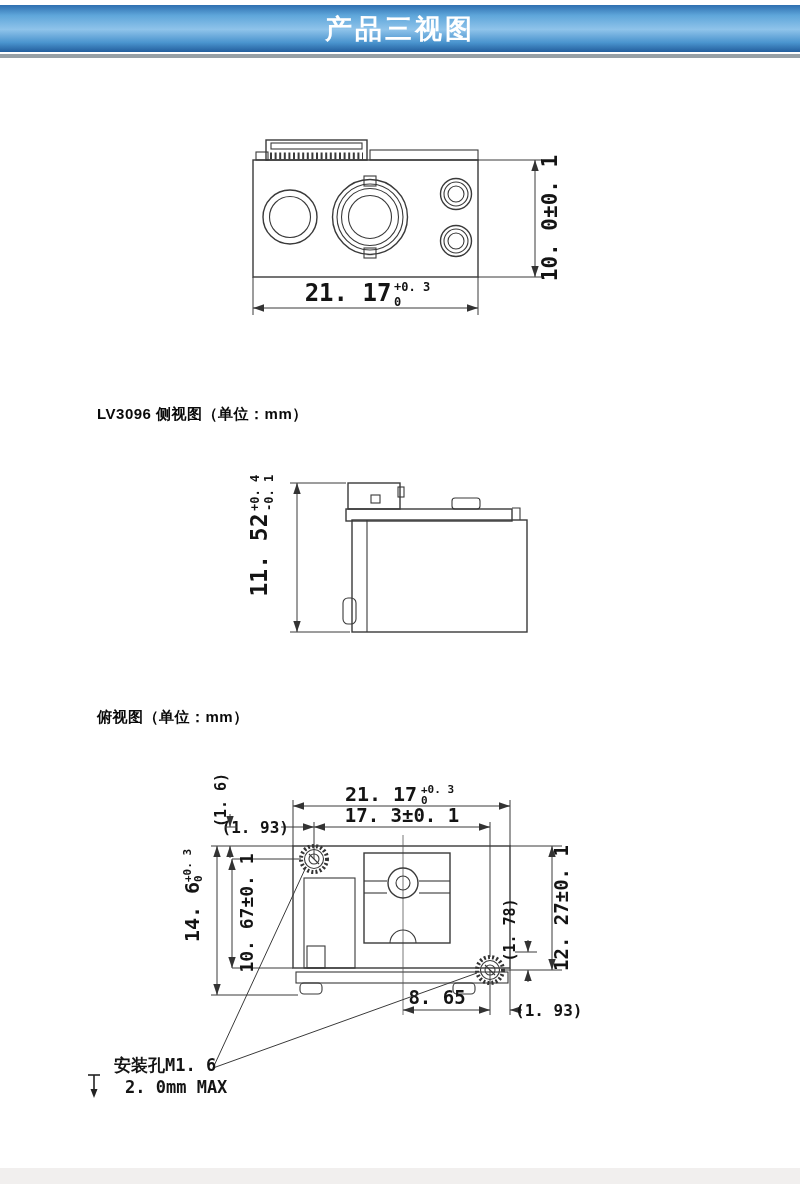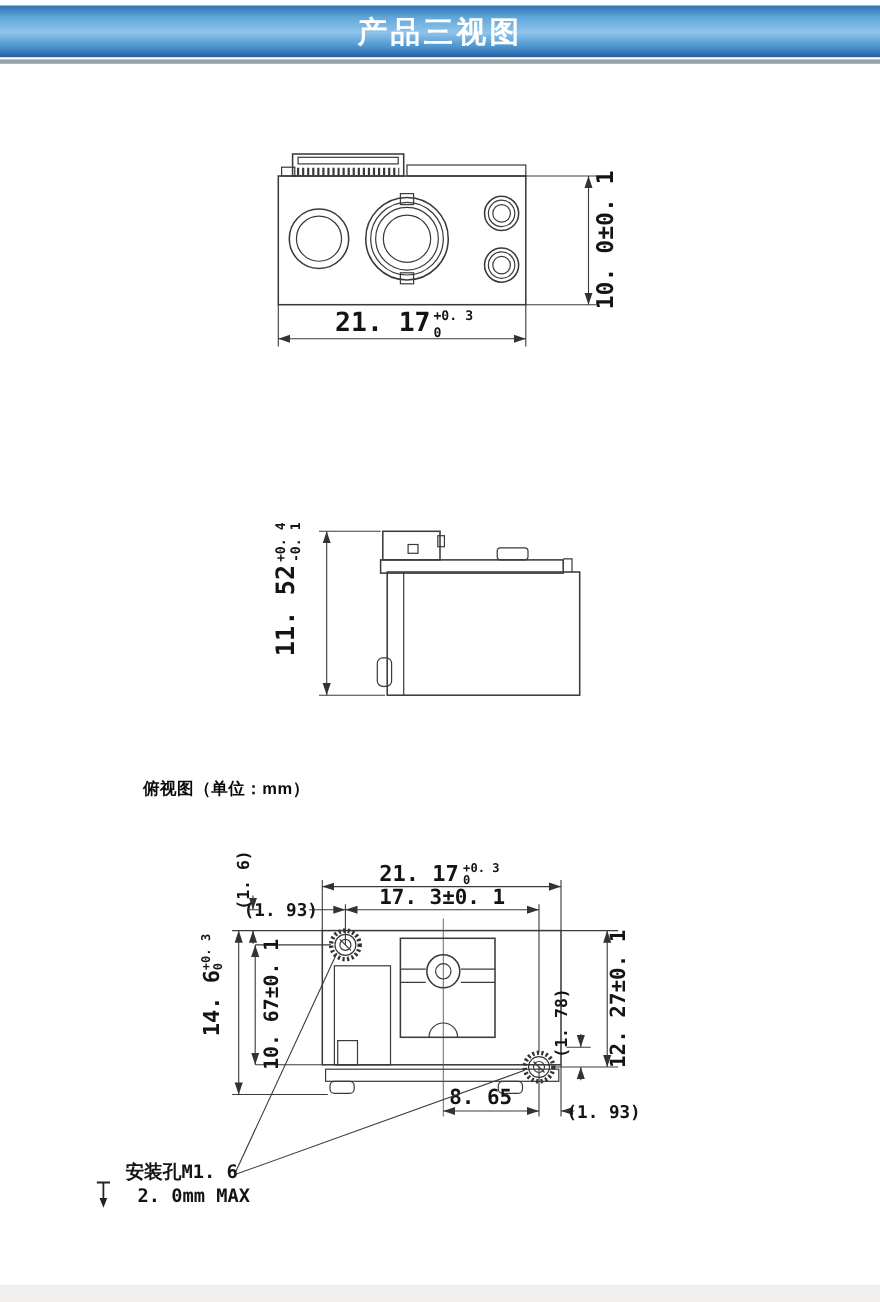--- a/index.html
+++ b/index.html
@@ -8,21 +8,21 @@
   .banner{position:absolute;left:0;top:5px;width:800px;height:47px;
           background:linear-gradient(180deg,var(--banner-top) 0%,#5ea6da 22%,var(--banner-light) 52%,#4a94ce 80%,var(--banner-deep) 100%);
           display:flex;align-items:center;justify-content:center;}
   .banner-title{color:#fff;font-size:27px;font-weight:bold;letter-spacing:3px;
                 font-family:"Liberation Sans",sans-serif;}
   .banner-underline{position:absolute;left:0;top:54px;width:800px;height:4px;background:var(--banner-underline);}
   .sec-label{position:absolute;left:97px;font-size:15px;font-weight:bold;color:#0a0a0a;
              font-family:"Liberation Sans",sans-serif;letter-spacing:0.5px;}
   #lbl-front{top:88px;}
   #lbl-side{top:405px;}
-  #lbl-top{top:708px;margin-left:33px;}
+  #lbl-top{top:708px;}
   svg{position:absolute;}
   #svg-front{left:230px;top:128px;}
   #svg-side{left:230px;top:450px;}
   #svg-top{left:85px;top:760px;}
   .ol{fill:none;stroke:#3a3a3a;stroke-width:1.4;}
   .ol2{fill:none;stroke:#3a3a3a;stroke-width:1.1;}
   .dim{fill:none;stroke:#3a3a3a;stroke-width:1;}
   .cl{fill:none;stroke:#555;stroke-width:0.8;}
   .gear{fill:none;stroke:#333;stroke-width:4;stroke-dasharray:2 2.2;}
   .dtx{font-family:"DejaVu Sans Mono",monospace;font-weight:bold;fill:#141414;}
@@ -32,20 +32,21 @@
 </head>
 <body>
 
 <div class="page">
 
   <div class="banner">
     <span class="banner-title">产品三视图</span>
   </div>
   <div class="banner-underline"></div>
 
+  <div id="lbl-side" class="sec-label">LV3096 侧视图（单位：mm）</div>
   <div id="lbl-top" class="sec-label">俯视图（单位：mm）</div>
 
   <svg id="svg-front" width="340" height="200" viewBox="0 0 340 200">
     <defs>
       <marker id="arrF" markerUnits="userSpaceOnUse" markerWidth="12" markerHeight="9" refX="11" refY="4.5" orient="auto-start-reverse">
         <polygon points="0,0.8 11,4.5 0,8.2" fill="#333"></polygon>
       </marker>
     </defs>
     <g>
       <rect class="ol" x="23" y="32" width="225" height="117"></rect>

